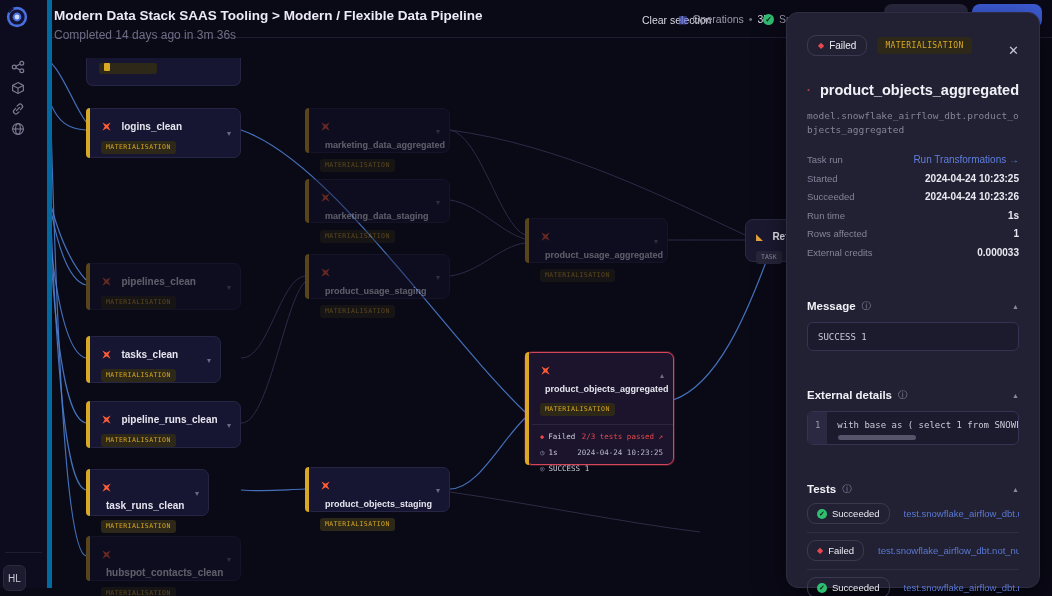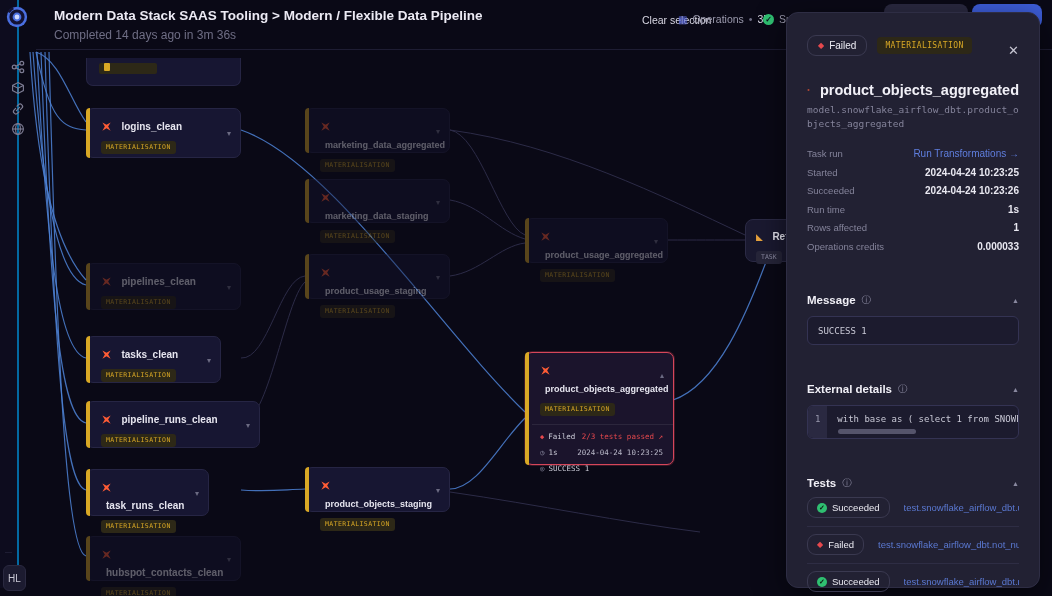--- a/index.html
+++ b/index.html
@@ -4,37 +4,37 @@
 <style>
   * { margin:0; padding:0; box-sizing:border-box; }
   html,body { width:1052px; height:596px; overflow:hidden; background:#0a0916;
     font-family:"Liberation Sans", sans-serif; position:relative; }
   .mono { font-family:"DejaVu Sans Mono", monospace; }
 
   
   #edges { position:absolute; left:0; top:0; z-index:1; }
 
   
-  .header { position:absolute; left:36px; top:0; right:0; height:50px; background:#0a0916; z-index:5;
+  .header { position:absolute; left:36px; top:0; right:0; height:38px; background:#0a0916; z-index:5;
     border-bottom:1px solid #1e1d33; }
   .h-title { position:absolute; left:18px; top:8px; font-size:13.5px; font-weight:700; color:#eceaf4; }
   .h-sub { position:absolute; left:18px; top:28px; font-size:12px; color:#6f6e85; }
   .h-clear { position:absolute; left:566px; top:14px; font-size:10.5px; color:#d8d7e3; cursor:pointer;margin-left:40px; }
   .h-ops { position:absolute; left:642px; top:13px; font-size:10.5px; color:#9b9aad; display:flex; align-items:center; gap:5px; }
   .h-ops .grid-ic { color:#5a68d6; font-size:10px; }
   .h-ops .cnt { color:#d8d7e3; }
   .h-succ { position:absolute; left:727px; top:13px; font-size:10.5px; color:#9b9aad; display:flex; align-items:center; gap:5px; }
   .ck { display:inline-flex; width:11px; height:11px; border-radius:50%; background:#2fbf71; color:#08101c;
     font-size:8px; align-items:center; justify-content:center; font-weight:700; }
   .btn-gray { position:absolute; left:884px; top:4px; width:84px; height:24px; background:#2a2940; border-radius:8px; z-index:6; }
   .btn-blue { position:absolute; left:972px; top:4px; width:70px; height:24px; background:#3d5dd8; border-radius:8px; z-index:6; }
 
   
-  .sidebar { position:absolute; left:0; top:0; bottom:8px; width:19px; background:#0d0c1e;
-    border-right:2px solid #0369a1; z-index:20; }
+  .sidebar { position:absolute; left:0; top:0; bottom:8px; width:52px; background:#0d0c1e;
+    border-right:5px solid #0369a1; z-index:20; }
   .logo { position:absolute; left:5px; top:5px; width:24px; height:24px; }
   .side-ic { position:absolute; left:11px; width:14px; height:14px; color:#7d7c93; }
   .side-div { position:absolute; left:5px; right:5px; top:552px; border-top:1px solid #1e1d33; }
   .avatar { position:absolute; left:3px; top:565px; width:23px; height:26px; background:#1c1b30;
     border:1px solid #2a2940; border-radius:6px; color:#c8c7d4; font-size:10px; display:flex;
     align-items:center; justify-content:center; }
 
   
   .node { position:absolute; background:#171632; border:1px solid #262544; border-radius:7px;
     padding:8px 10px 7px 14px; z-index:2; }
@@ -77,21 +77,21 @@
     border:1px solid #2e2d44; border-radius:12px; z-index:10; padding:22px 20px;
     box-shadow:0 8px 30px rgba(0,0,0,.5); }
   .p-badges { display:flex; align-items:center; gap:10px; }
   .pill { display:inline-flex; align-items:center; gap:5px; border:1px solid #3a3950; border-radius:9px;
     padding:4px 10px; font-size:10px; color:#ecebf3; background:transparent; }
   .type-badge { background:#2d2817; color:#d9a825; font-family:"DejaVu Sans Mono", monospace;
     font-size:8px; letter-spacing:.4px; padding:4px 8px; border-radius:4px; }
   .p-close { position:absolute; right:20px; top:30px; color:#c7c6d3; font-size:13px; cursor:pointer; }
   .p-titlerow { display:flex; align-items:center; gap:10px; margin-top:22px; }
   .p-title { font-size:14.5px; font-weight:700; color:#f1f0f7; }
-  .p-path { margin-top:1px; font-family:"DejaVu Sans Mono", monospace; font-size:9.5px; color:#84839a;
+  .p-path { margin-top:7px; font-family:"DejaVu Sans Mono", monospace; font-size:9.5px; color:#84839a;
     width:216px; word-break:break-all; line-height:1.5; }
   .kv { margin-top:13px; }
   .kvrow { display:flex; justify-content:space-between; align-items:center; height:18.5px; }
   .kvrow .k { font-size:9.5px; color:#84839a; }
   .kvrow .v { font-size:10px; font-weight:600; color:#e9e8f1; }
   .kvrow .v.link { color:#5f7ede; font-weight:400; }
   .sechead { display:flex; align-items:center; gap:6px; margin-top:38px; }
   .sechead .st { font-size:11.5px; font-weight:700; color:#f1f0f7; }
   .sechead .info { color:#8a89a0; font-size:9.5px; }
   .sechead .col { margin-left:auto; color:#8a89a0; font-size:7px; cursor:pointer; }
@@ -227,21 +227,21 @@
 <div class="node" style="left:86px;top:336px;width:135px;height:47px">
   <span class="nbar"></span>
   <svg class="dbt" width="11" height="11" viewBox="0 0 16 16">
       <path d="M2 2 L8 5.6 L14 2 L10.4 8 L14 14 L8 10.4 L2 14 L5.6 8 Z" fill="#ff5c35"></path>
     </svg>
   <span class="nlabel">tasks_clean</span>
   <span class="chev">▾</span><br>
   <span class="nbadge">MATERIALISATION</span>
 </div>
 
-<div class="node" style="left:86px;top:401px;width:174px;height:47px">
+<div class="node" style="left:86px;top:401px;width:155px;height:47px">
   <span class="nbar"></span>
   <svg class="dbt" width="11" height="11" viewBox="0 0 16 16">
       <path d="M2 2 L8 5.6 L14 2 L10.4 8 L14 14 L8 10.4 L2 14 L5.6 8 Z" fill="#ff5c35"></path>
     </svg>
   <span class="nlabel">pipeline_runs_clean</span>
   <span class="chev">▾</span><br>
   <span class="nbadge">MATERIALISATION</span>
 </div>
 
 <div class="node" style="left:86px;top:469px;width:123px;height:47px">
@@ -376,21 +376,21 @@
       </div>
     <div class="kvrow">
         <span class="k">Run time</span>
         <span class="v">1s</span>
       </div>
     <div class="kvrow">
         <span class="k">Rows affected</span>
         <span class="v">1</span>
       </div>
     <div class="kvrow">
-        <span class="k">Operations credits</span>
+        <span class="k">External credits</span>
         <span class="v">0.000033</span>
       </div>
   </div>
 
   <div class="sechead">
     <span class="st">Message</span>
     <span class="info">ⓘ</span>
     <span class="col">▲</span>
   </div>
   <div class="codebox msgbox mono">SUCCESS 1</div>

